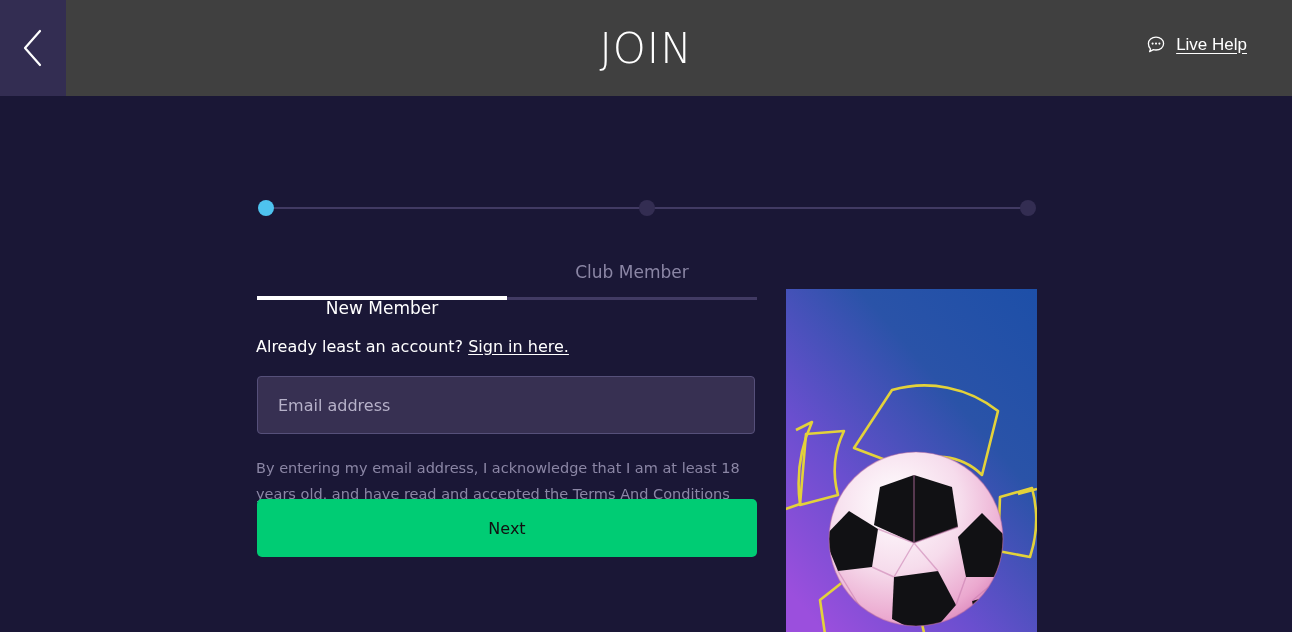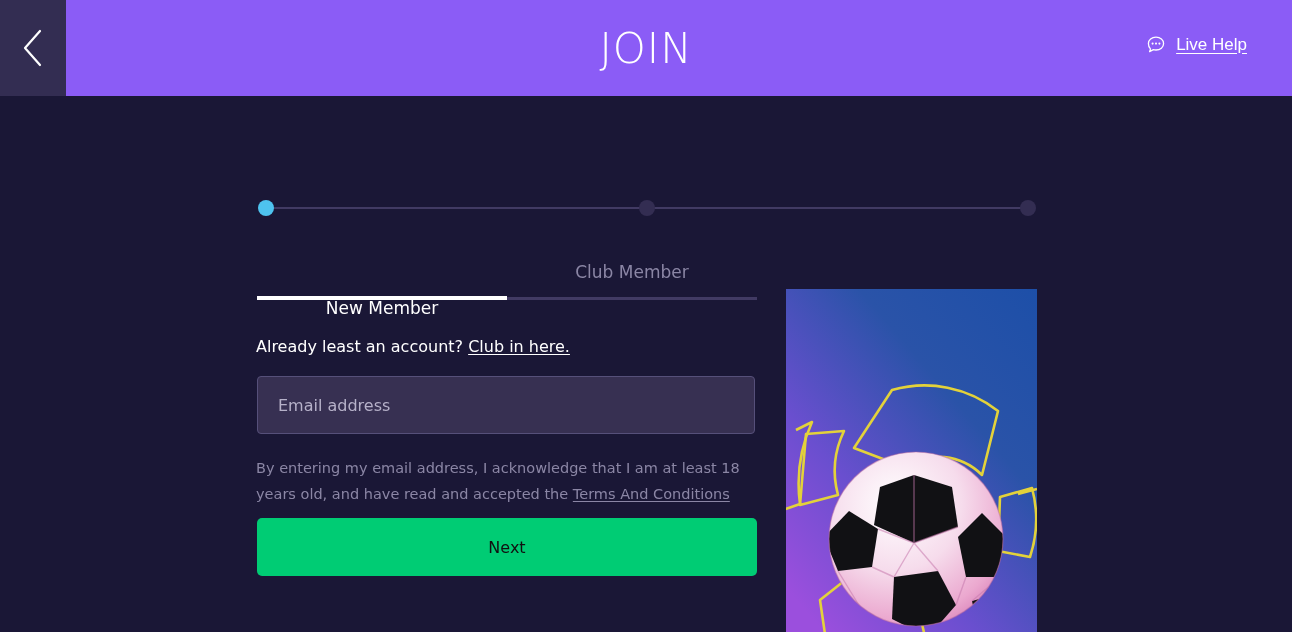--- a/index.html
+++ b/index.html
@@ -14,21 +14,21 @@
     overflow: hidden;
     position: relative;
   }
 
   
   .header {
     position: absolute;
     left: 0; top: 0;
     width: 1292px;
     height: 96px;
-    background: #8b5cf6;
+    background: #404040;
   }
   .back-button {
     position: absolute;
     left: 0; top: 0;
     width: 66px;
     height: 96px;
     background: #332d52;
     display: flex;
     align-items: center;
     justify-content: center;
@@ -188,21 +188,21 @@
   .terms-link {
     color: #8b86a5;
     text-decoration: underline;
     text-underline-offset: 2px;
     cursor: pointer;
   }
 
   .next-button {
     position: absolute;
     left: 257px;
-    top: 518px;
+    top: 499px;
     width: 500px;
     height: 58px;
     background: #00cc74;
     border: none;
     border-radius: 5px;
     color: #111111;
     font-size: 16px;
     cursor: pointer;
     font-family: "DejaVu Sans", sans-serif;
   }
@@ -254,21 +254,21 @@
 
 <div class="tabs">
   <div class="tab active">New Member</div>
   <div class="tab">Club Member</div>
 </div>
 <div class="tab-underline"></div>
 <div class="tab-underline-active"></div>
 
 <div class="signin-line">
   <span>Already least an account?</span>
-  <span class="signin-link">Club in here.</span>
+  <span class="signin-link">Sign in here.</span>
 </div>
 
 <div class="email-field">
   <span class="email-placeholder">Email address</span>
 </div>
 
 <div class="disclaimer">
   <span>By entering my email address, I acknowledge that I am at least 18 years old, and have read and accepted the</span>
   <span class="terms-link">Terms And Conditions</span>
 </div>

